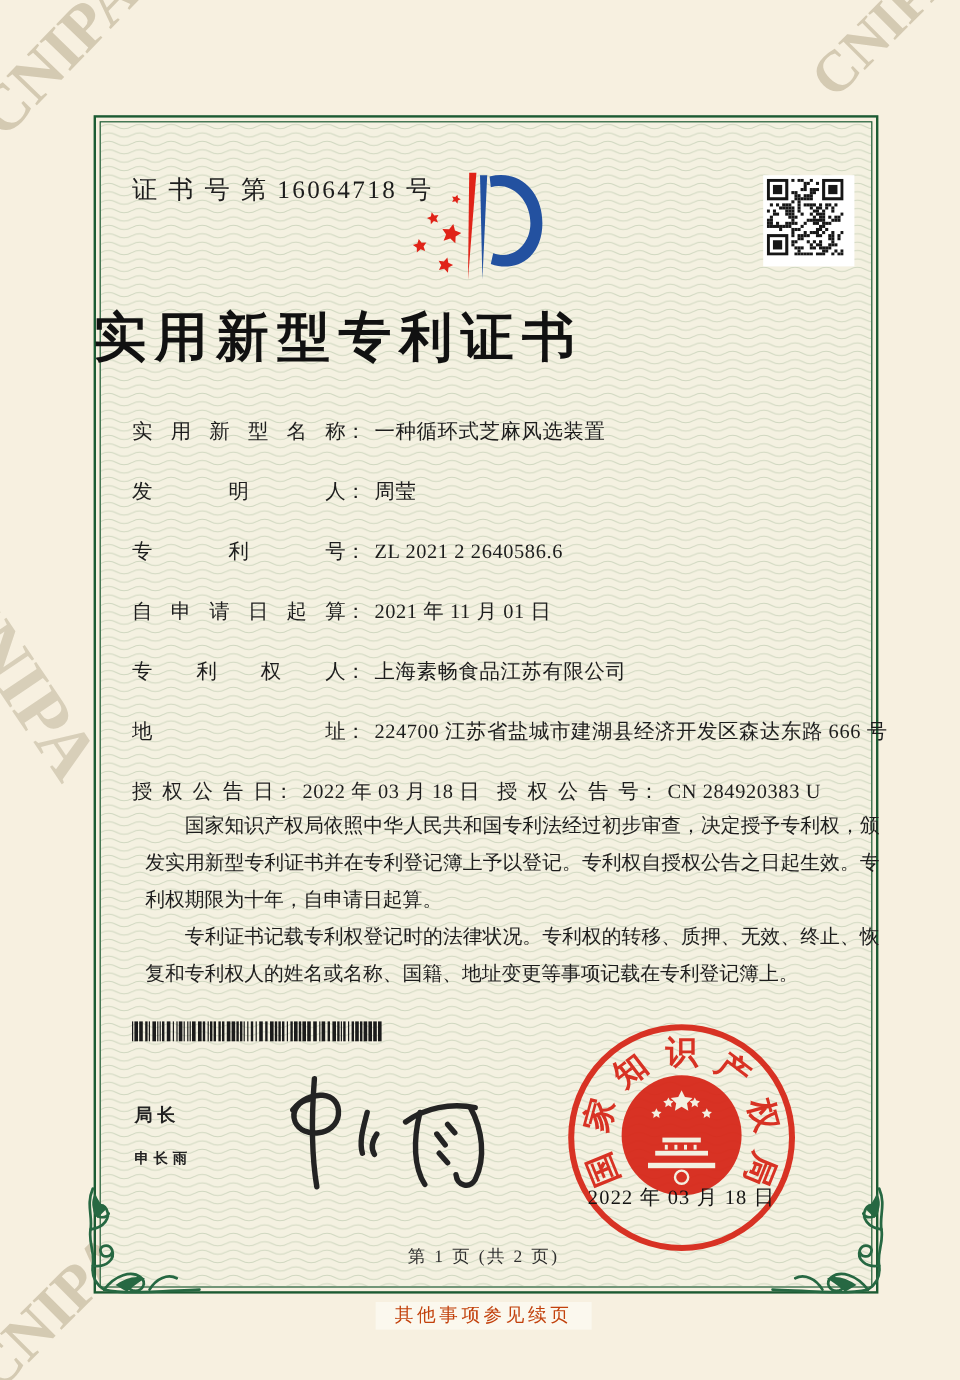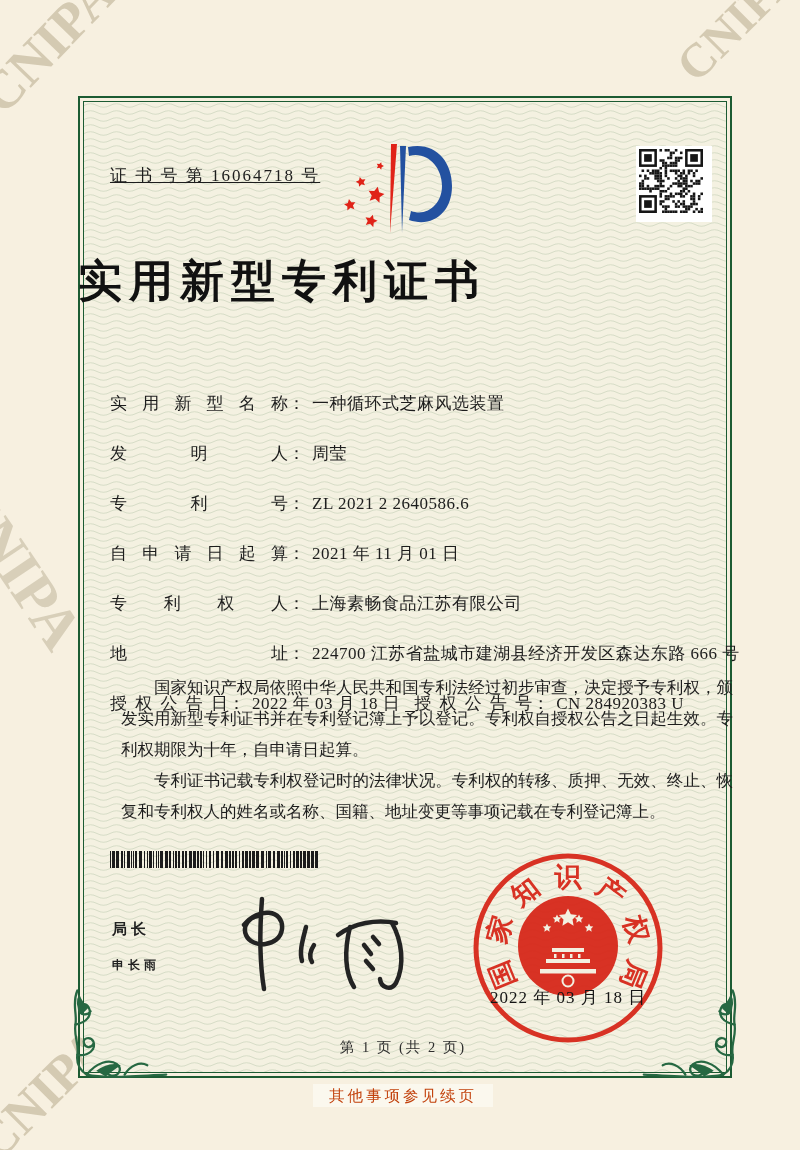--- a/index.html
+++ b/index.html
@@ -17,29 +17,29 @@
   .ghost-logo{position:absolute;left:268px;top:118px;width:150px;height:112px;
               transform:scale(1.9);transform-origin:top left;opacity:.07;filter:blur(1px);pointer-events:none;}
   
   .frame{position:absolute;left:78px;top:96px;width:650px;height:978px;border:2.5px solid #1c5b33;}
   .frame-inner{position:absolute;inset:3px;border:1px solid #1c5b33;background:#f4f1e1;}
   .waves{position:absolute;inset:0;width:100%;height:100%;}
   .ornament{position:absolute;width:104px;height:96px;}
   .orn-left{left:-14px;bottom:-6px;}
   .orn-right{right:-14px;bottom:-6px;transform:scaleX(-1);}
   
-  .cert-no{position:absolute;left:110px;top:164px;font-size:17px;letter-spacing:2px;text-decoration:underline;}
+  .cert-no{position:absolute;left:110px;top:144px;font-size:21px;letter-spacing:2px;}
   .logo{position:absolute;left:328px;top:136px;width:150px;height:112px;}
   .qr{position:absolute;left:636px;top:146px;width:70px;height:70px;background:#fff;padding:3px;}
   .qr svg{display:block;width:64px;height:64px;}
   .title{position:absolute;left:78px;top:252px;width:650px;margin:0;text-align:left;
          font-size:44px;font-weight:900;letter-spacing:7px;color:#111;}
   
   .fields{position:absolute;left:110px;top:348px;right:80px;display:flex;flex-direction:column;gap:27px;
-          font-size:17px;margin-top:44px;}
+          font-size:17px;}
   .field{white-space:nowrap;}
   .flabel{display:inline-block;width:178px;text-align:justify;text-align-last:justify;vertical-align:bottom;}
   .flabel.short{width:118px;}
   .fcolon{display:inline-block;}
   .fvalue{margin-left:7px;letter-spacing:.5px;}
   .dualrow{display:flex;gap:14px;}
   
   .body-text{position:absolute;left:121px;top:672px;width:612px;font-size:16.5px;line-height:31px;}
   .body-text p{margin:0;text-indent:2em;text-align:justify;}
   

